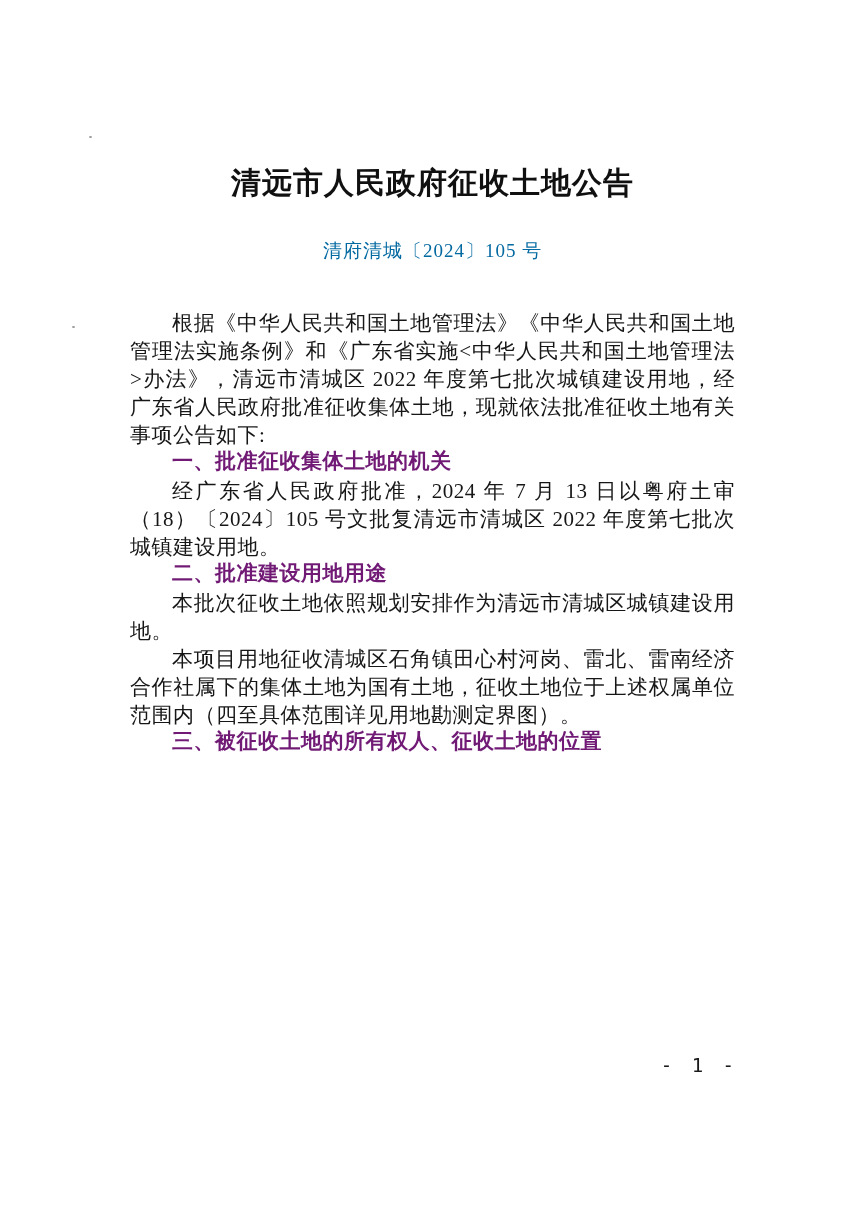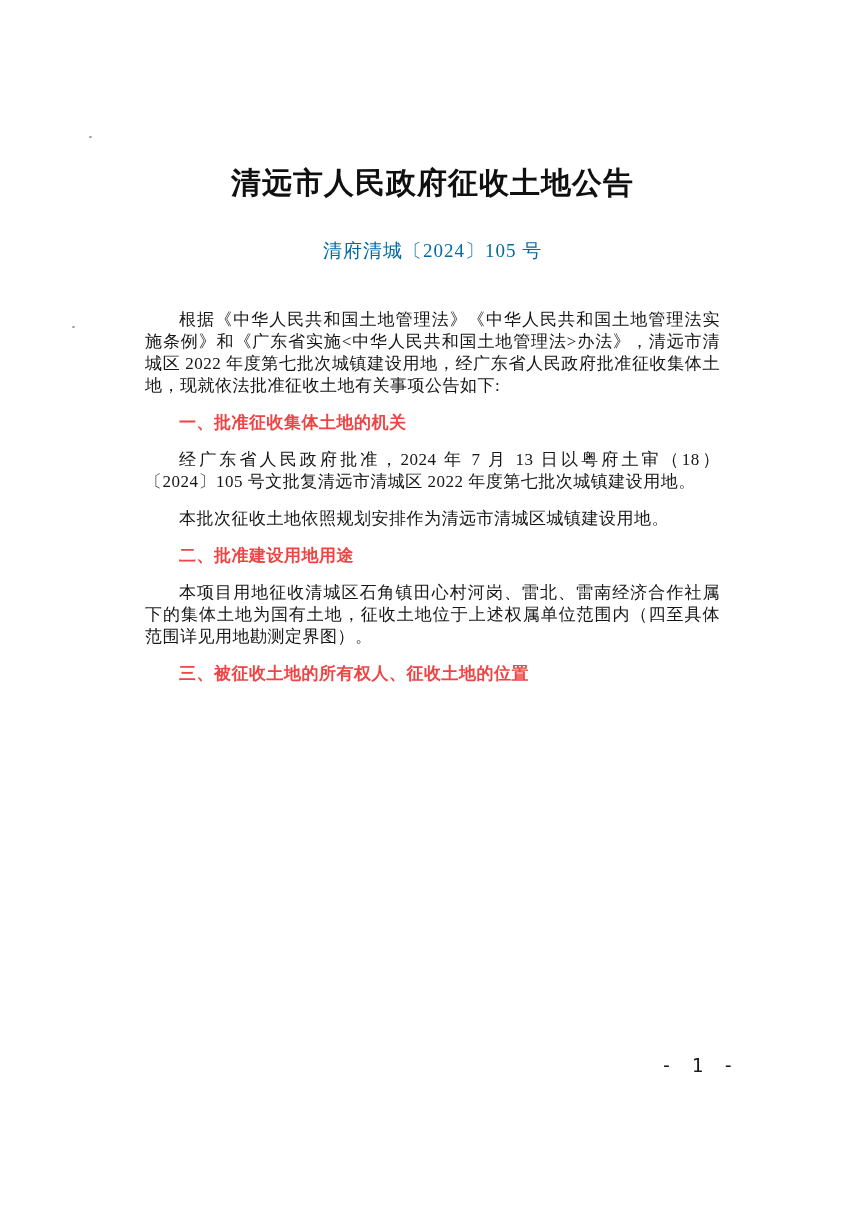--- a/index.html
+++ b/index.html
@@ -39,33 +39,33 @@
     font-size: 19px;
     line-height: 23px;
     text-align: center;
     letter-spacing: 1px;
     color: #0369a1;
   }
   .body-text {
     margin-top: 47px;
   }
   .para {
-    margin: 15px;
-    font-size: 17px;
-    line-height: 22px;
+    margin: 0;
+    font-size: 21px;
+    line-height: 28px;
     text-indent: 2em;
     text-align: justify;
     letter-spacing: 0.5px;
     color: #161616;
   }
   .para.heading {
-    font-family: Liberation Sans, sans-serif;
+    font-family: Liberation Mono, monospace;
     font-weight: bold;
     text-align: left;
-    color: #ef4444;
+    color: #701a75;
   }
   .page-number {
     position: absolute;
     top: 1053px;
     right: 112px;
     font-size: 19px;
     line-height: 24px;
     font-family: "DejaVu Sans Mono", monospace;
     letter-spacing: 4px;
     color: #1a1a1a;
@@ -91,23 +91,23 @@
   <p class="doc-number">清府清城〔2024〕105 号</p>
 
   <div class="body-text">
 
     <p class="para body">根据《中华人民共和国土地管理法》《中华人民共和国土地管理法实施条例》和《广东省实施&lt;中华人民共和国土地管理法&gt;办法》，清远市清城区 2022 年度第七批次城镇建设用地，经广东省人民政府批准征收集体土地，现就依法批准征收土地有关事项公告如下:</p>
 
     <p class="para heading">一、批准征收集体土地的机关</p>
 
     <p class="para body">经广东省人民政府批准，2024 年 7 月 13 日以粤府土审（18）〔2024〕105 号文批复清远市清城区 2022 年度第七批次城镇建设用地。</p>
 
+    <p class="para heading">二、批准建设用地用途</p>
+
     <p class="para body">本批次征收土地依照规划安排作为清远市清城区城镇建设用地。</p>
-
-    <p class="para heading">二、批准建设用地用途</p>
 
     <p class="para body">本项目用地征收清城区石角镇田心村河岗、雷北、雷南经济合作社属下的集体土地为国有土地，征收土地位于上述权属单位范围内（四至具体范围详见用地勘测定界图）。</p>
 
     <p class="para heading">三、被征收土地的所有权人、征收土地的位置</p>
 
 
 
   </div>
 
   <div class="page-number">- 1 -</div>

